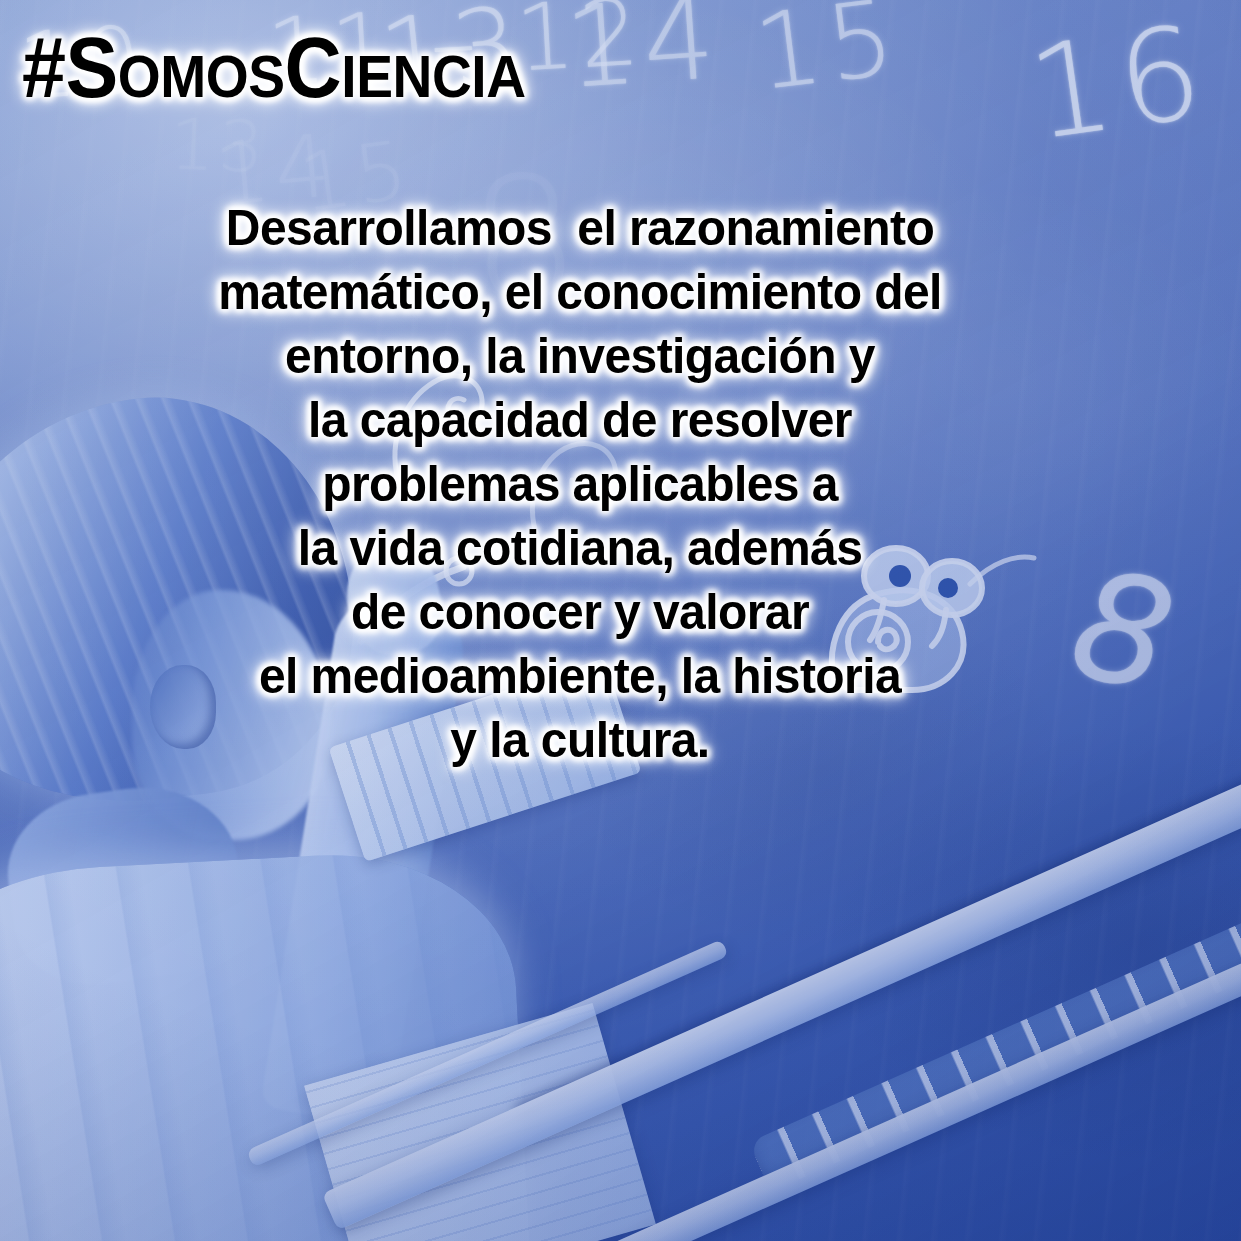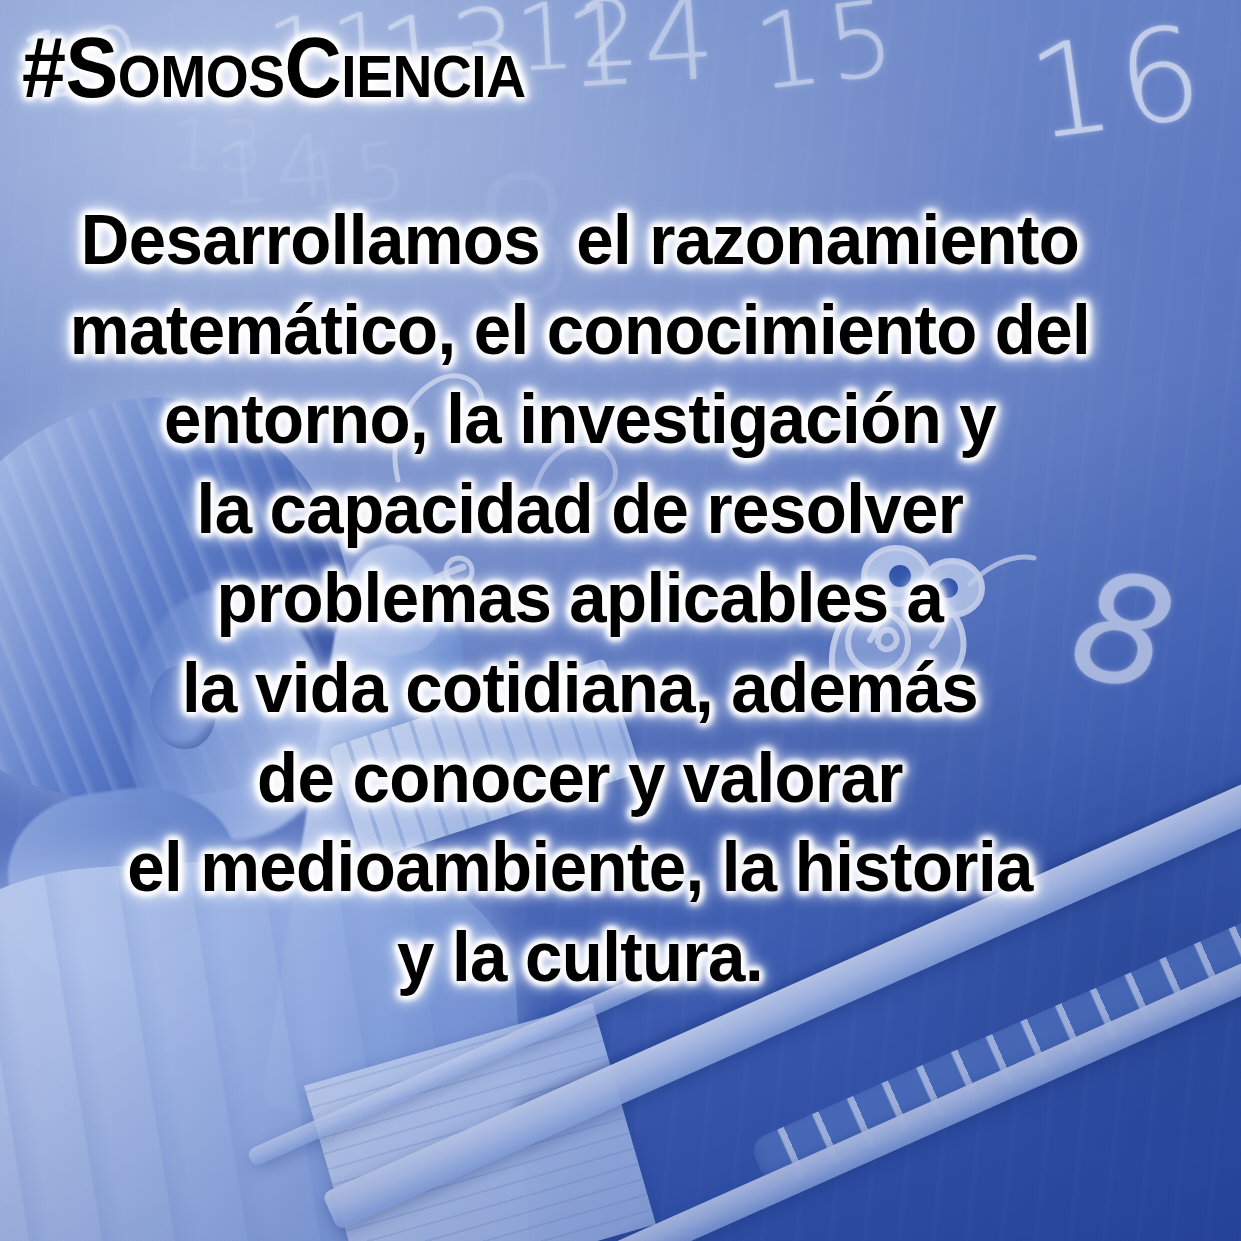--- a/index.html
+++ b/index.html
@@ -248,21 +248,21 @@
     transform: scaleX(0.92);
     white-space: nowrap;
   }
 
   #body-text {
     margin-top: 86px;
     width: 1160px;
     text-align: center;
     font-family: "Liberation Sans Narrow", "Liberation Sans", "DejaVu Sans Condensed", sans-serif;
     font-weight: 700;
-    font-size: 70px;
+    font-size: 50px;
     line-height: 1.28;
     letter-spacing: -0.6px;
   }
   #body-text .line {
     display: block;
     white-space: pre;
     transform: scaleX(0.96);
   }
 </style>
 </head>

